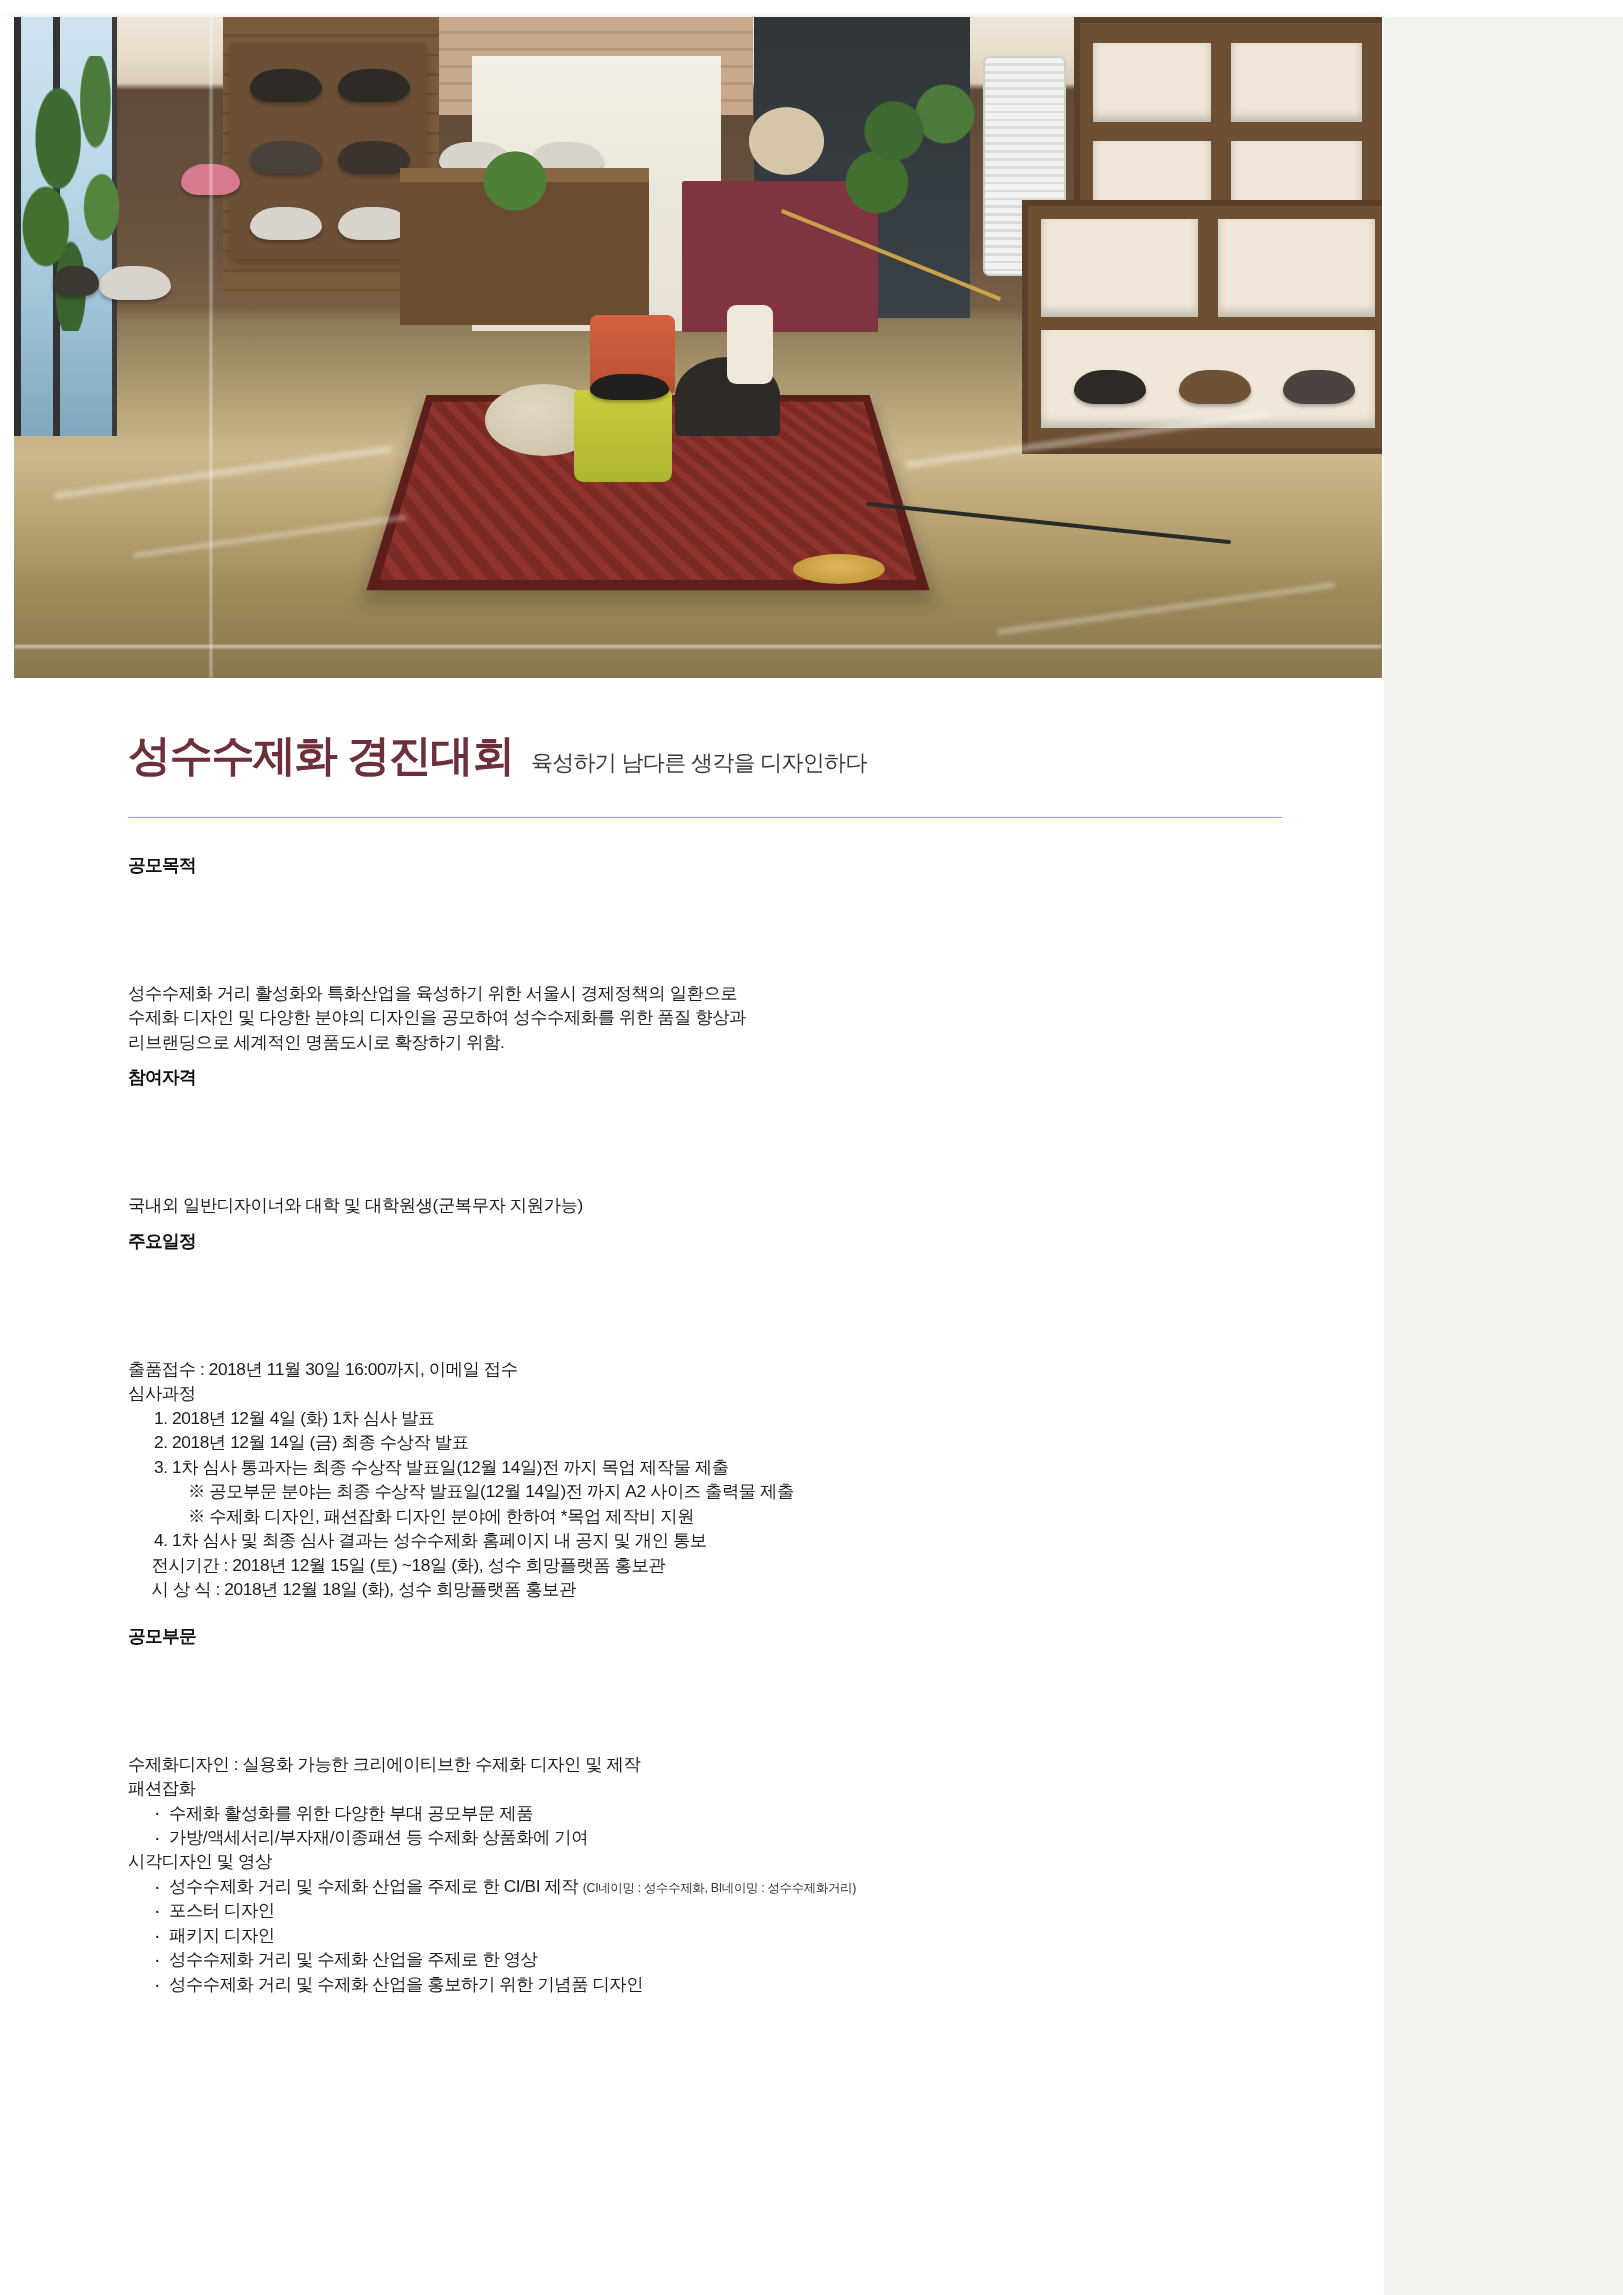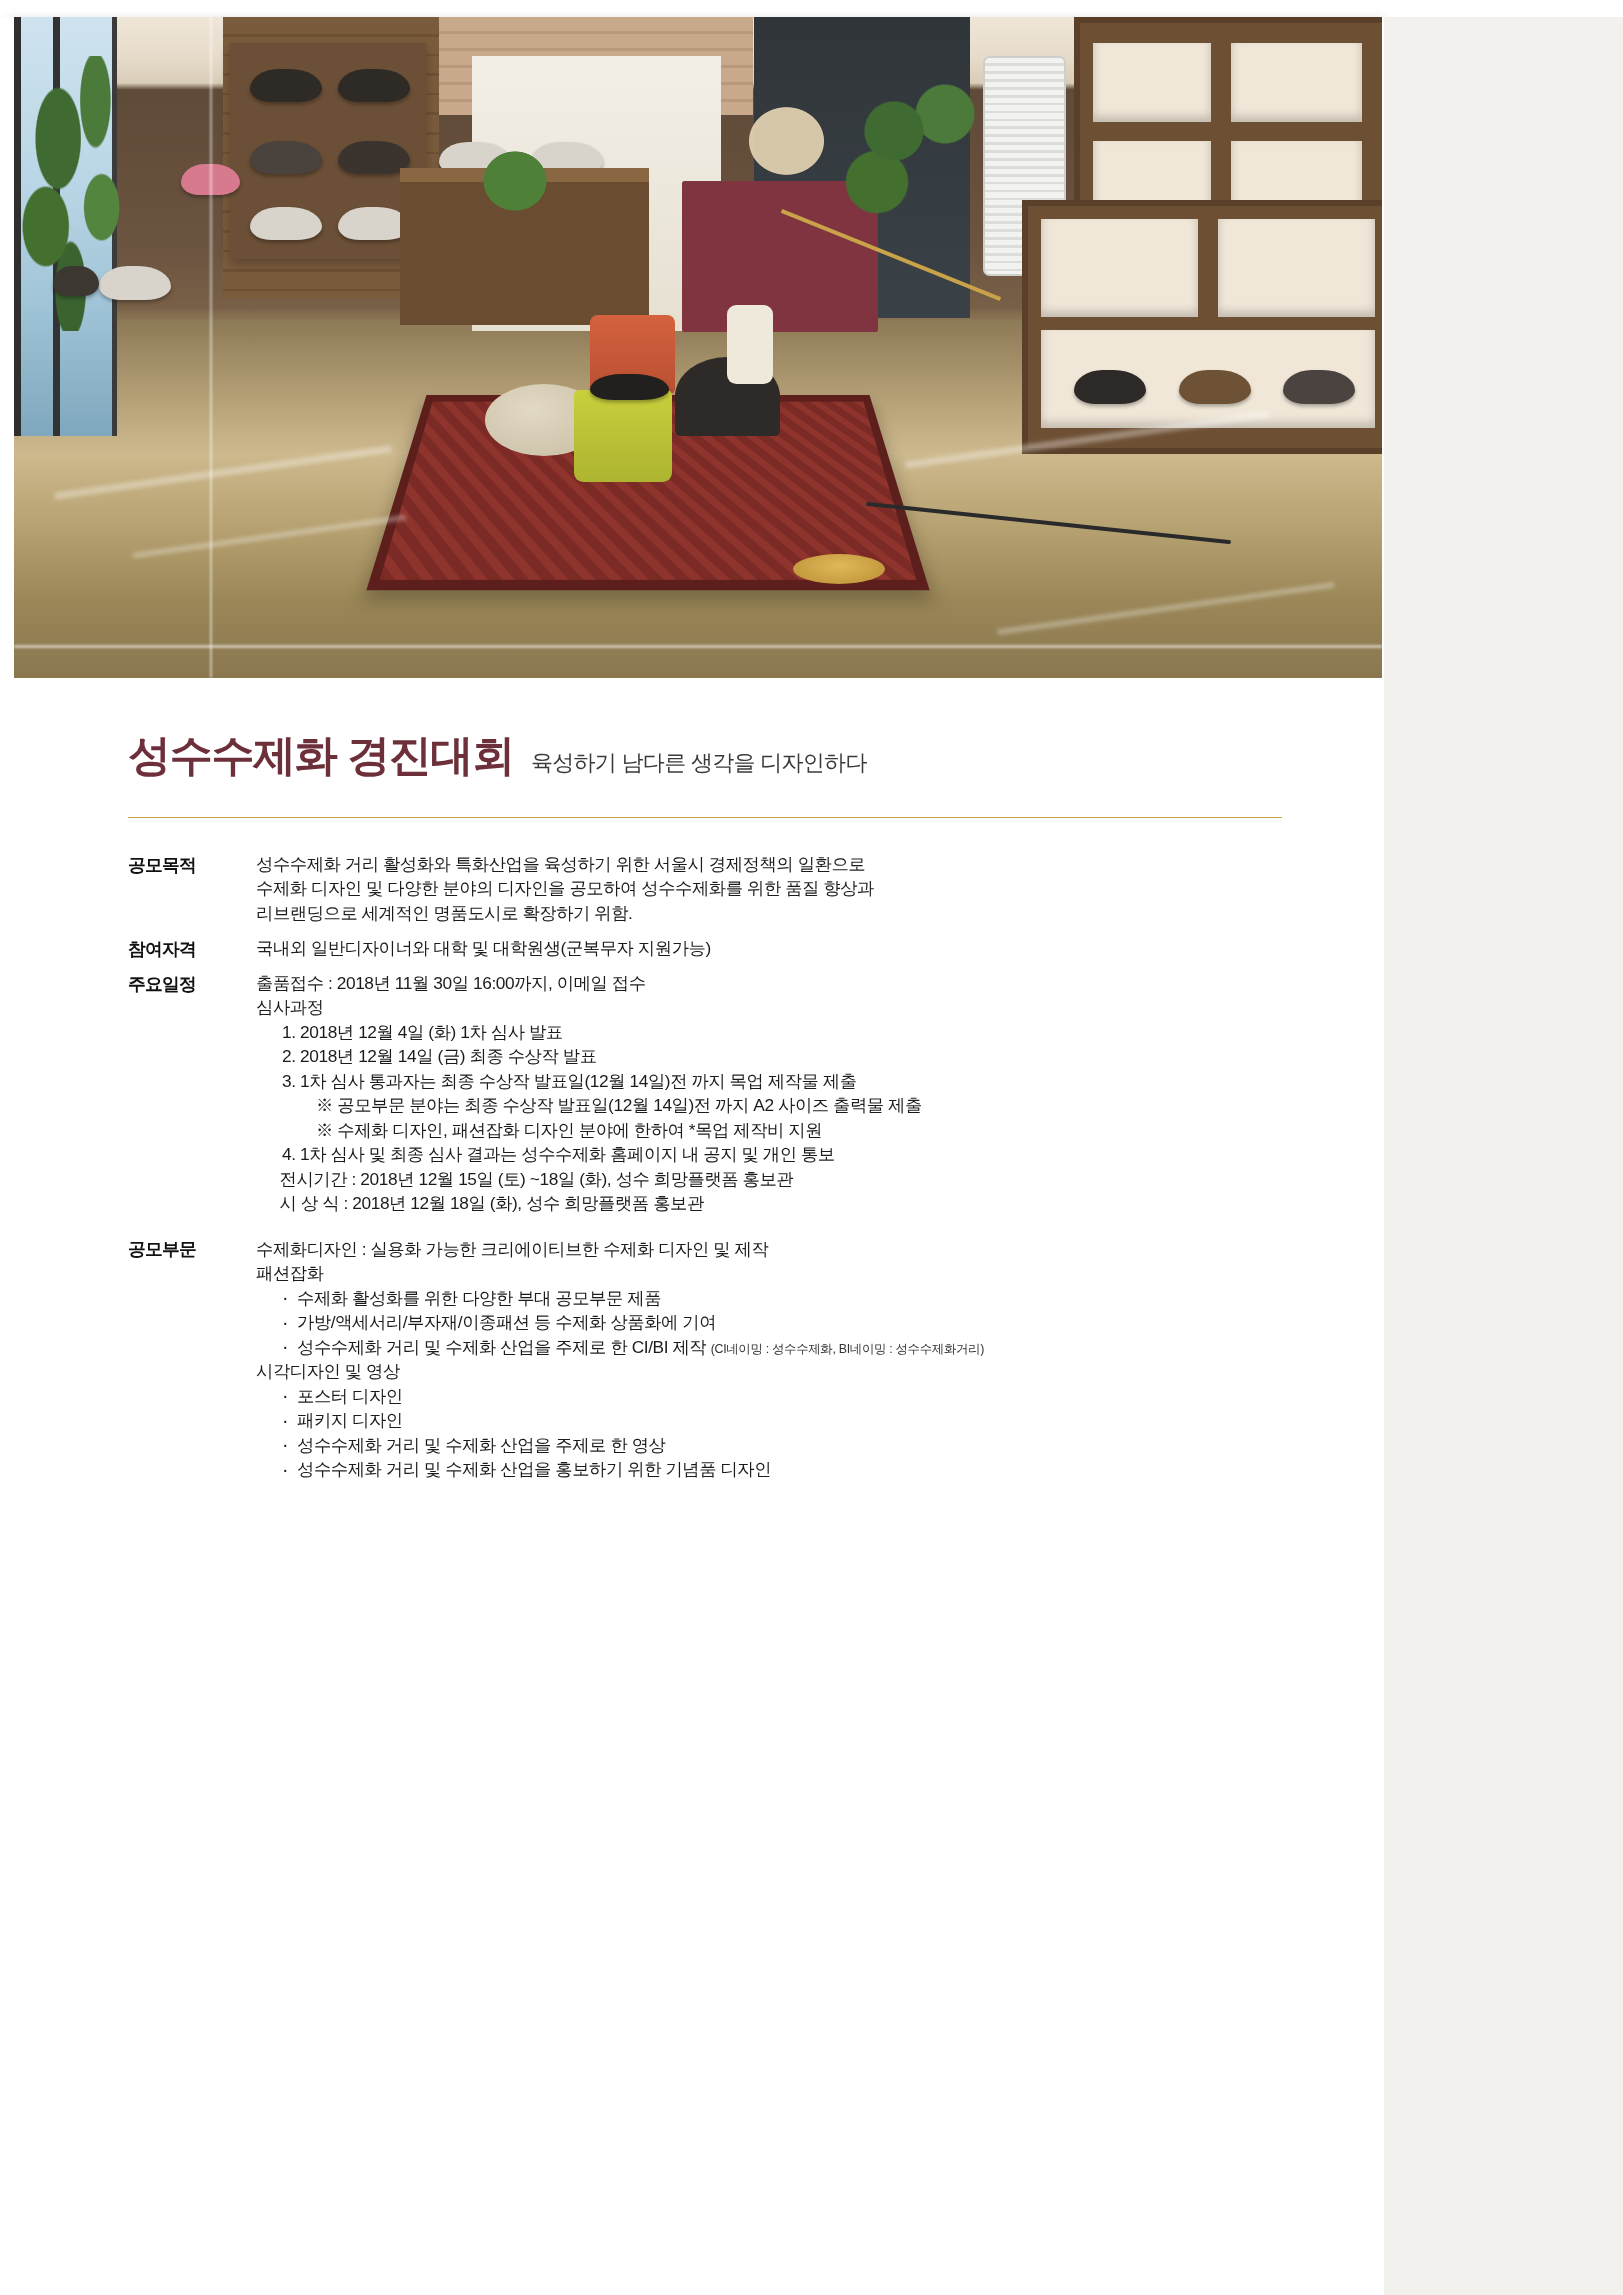--- a/index.html
+++ b/index.html
@@ -281,20 +281,21 @@
     top: 839px;
     width: 1172px;
     font-size: 17.3px;
     line-height: 1.0;
     color: #1b1b1b;
     letter-spacing: -0.4px;
   }
   .section {
     display: flex;
     margin-bottom: 10.5px;
+    flex-direction: column;
   }
   .sec-label {
     width: 128px;
     flex: 0 0 128px;
     font-weight: bold;
     font-size: 17.7px;
     color: #111;
     letter-spacing: -0.7px;
     padding-top: 0.7px;
   }
@@ -452,25 +453,25 @@
 
     <div class="gap-md"></div>
 
     <div class="section">
       <div class="sec-label">공모부문</div>
       <div class="sec-body">
         <p class="line">수제화디자인 : 실용화 가능한 크리에이티브한 수제화 디자인 및 제작</p>
         <p class="line">패션잡화</p>
         <p class="line bullet">수제화 활성화를 위한 다양한 부대 공모부문 제품</p>
         <p class="line bullet">가방/액세서리/부자재/이종패션 등 수제화 상품화에 기여</p>
+        <p class="line">시각디자인 및 영상</p>
         <p class="line bullet">
           <span>성수수제화 거리 및 수제화 산업을 주제로 한 CI/BI 제작</span>
           <span class="small-note">(CI네이밍 : 성수수제화, BI네이밍 : 성수수제화거리)</span>
         </p>
-        <p class="line">시각디자인 및 영상</p>
         <p class="line bullet">포스터 디자인</p>
         <p class="line bullet">패키지 디자인</p>
         <p class="line bullet">성수수제화 거리 및 수제화 산업을 주제로 한 영상</p>
         <p class="line bullet">성수수제화 거리 및 수제화 산업을 홍보하기 위한 기념품 디자인</p>
       </div>
     </div>
 
   </div>
 </div>
 

